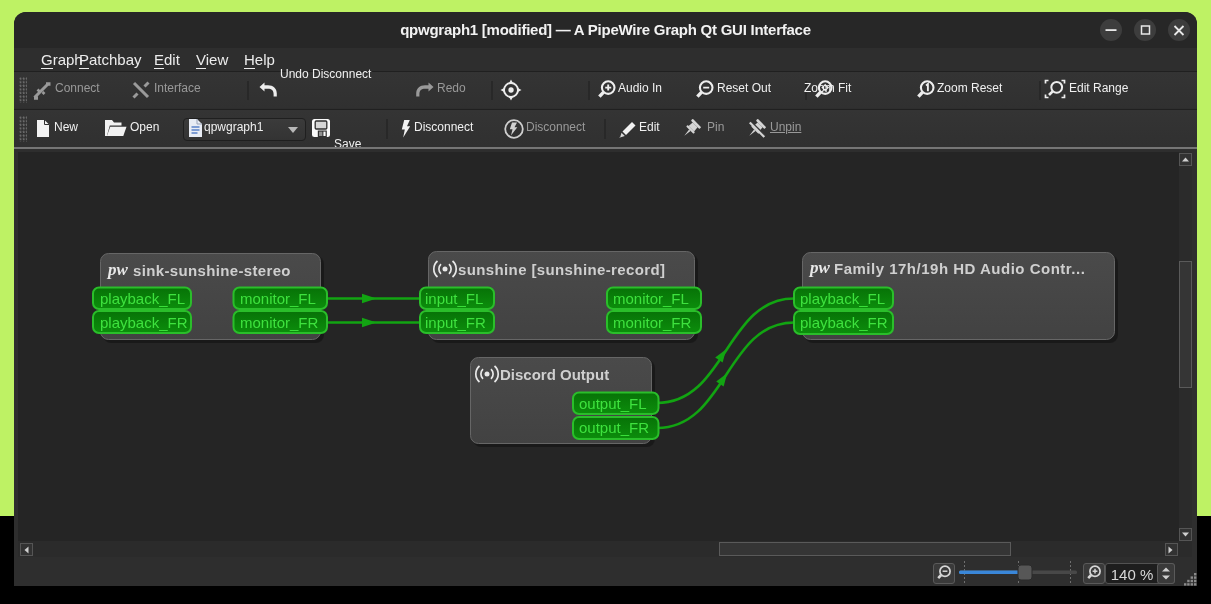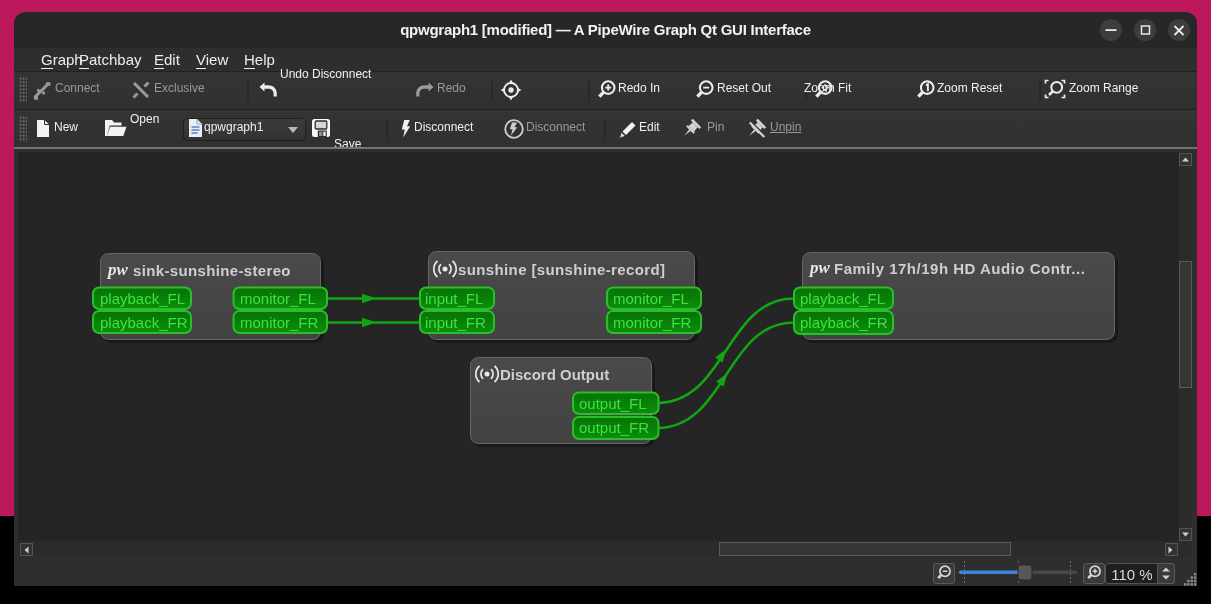--- a/index.html
+++ b/index.html
@@ -1,18 +1,18 @@
 <!DOCTYPE html>
 <html><head>
 <meta charset="utf-8">
 <style>
 * { margin:0; padding:0; box-sizing:border-box; }
 html,body { width:1211px; height:604px; background:#000; overflow:hidden; }
 body { font-family:"Liberation Sans", sans-serif; }
-.page { position:absolute; left:0; top:0; width:1211px; height:516px; background:#be185d; }
+.page { position:absolute; left:0; top:0; width:1211px; height:516px; background:#bef264; }
 .win { position:absolute; left:14px; top:12px; width:1183px; height:574px;
   border-radius:12px 12px 0 0; overflow:hidden; background:#2e2e2e; }
 .pg { position:absolute; left:-14px; top:-12px; width:1211px; height:604px; }
 .abs { position:absolute; }
 
 
 .titlebar { position:absolute; left:14px; top:12px; width:1183px; height:36px; background:#272727; }
 .title-text { position:absolute; left:0; top:21px; width:1211px; text-align:center;
   font-size:15px; font-weight:bold; color:#f2f2f2; letter-spacing:-0.25px; }
 .wbtn { position:absolute; top:19px; width:22px; height:22px; border-radius:50%; background:#3d3d3d; }
@@ -71,39 +71,39 @@
     <div class="menubar"></div>
     <div class="menuitem" style="left:25px;margin-left:16px;"><u>G</u>raph</div>
     <div class="menuitem" style="left:79px;"><u>P</u>atchbay</div>
     <div class="menuitem" style="left:154px;"><u>E</u>dit</div>
     <div class="menuitem" style="left:196px;"><u>V</u>iew</div>
     <div class="menuitem" style="left:244px;"><u>H</u>elp</div>
 
     <div class="tb1"></div>
     <div class="handle" style="left:19px; top:77px;"></div>
     <div class="tbtext dis" style="left:55px; top:81px;">Connect</div>
-    <div class="tbtext dis" style="left:154px; top:81px;">Exclusive</div>
+    <div class="tbtext dis" style="left:154px; top:81px;">Interface</div>
     <div class="tsep" style="left:247px; top:81px; height:19px;"></div>
     <div class="tbtext" style="left:280px; top:67px;">Undo Disconnect</div>
     <div class="tbtext dis" style="left:437px; top:81px;">Redo</div>
     <div class="tsep" style="left:491px; top:81px; height:19px;"></div>
         <div class="tsep" style="left:588px; top:81px; height:19px;"></div>
         <div class="tsep" style="left:805px; top:81px; height:19px;"></div>
         <div class="tsep" style="left:1039px; top:81px; height:19px;"></div>
     <div class="tbtext" style="left:523px; top:81px;margin-top:40px;">Center</div>
-    <div class="tbtext" style="left:618px; top:81px;">Redo In</div>
+    <div class="tbtext" style="left:618px; top:81px;">Audio In</div>
     <div class="tbtext" style="left:717px; top:81px;">Reset Out</div>
     <div class="tbtext" style="left:804px; top:81px;">Zoom Fit</div>
     <div class="tbtext" style="left:937px; top:81px;">Zoom Reset</div>
-    <div class="tbtext" style="left:1069px; top:81px;">Zoom Range</div>
+    <div class="tbtext" style="left:1069px; top:81px;">Edit Range</div>
 
     <div class="tb2"></div>
     <div class="handle" style="left:19px; top:116px;"></div>
     <div class="tbtext" style="left:54px; top:120px;">New</div>
-    <div class="tbtext" style="left:130px; top:112px;">Open</div>
+    <div class="tbtext" style="left:130px; top:120px;">Open</div>
     <div class="abs" style="left:183px; top:118px; width:123px; height:23px; background:linear-gradient(#3b3b3b,#333); border:1px solid #1f1f1f; border-radius:4px;"></div>
     <div class="tbtext" style="left:204px; top:120px;">qpwgraph1</div>
     <svg class="abs" style="left:287px; top:126px;" width="12" height="8">
           <path d="M 1 1 L 6 7 L 11 1 Z" fill="#b8b8b8"></path>
         </svg>
     <div class="tbtext" style="left:334px; top:137px;">Save</div>
     <div class="tsep" style="left:386px; top:119px; height:20px;"></div>
     <div class="tbtext" style="left:414px; top:120px;">Disconnect</div>
     <div class="tbtext dis" style="left:526px; top:120px;">Disconnect</div>
     <div class="tsep" style="left:604px; top:119px; height:20px;"></div>
@@ -352,21 +352,21 @@
       <line x1="9.6" y1="8.2" x2="14.4" y2="8.2" stroke="#d6d6d6" stroke-width="1.5"></line>
     </svg>
     <svg class="abs" style="left:1083px; top:563px;" width="22" height="21" viewBox="0 0 22 21">
       <circle cx="12" cy="8.2" r="5.1" fill="none" stroke="#d6d6d6" stroke-width="1.7"></circle>
       <line x1="8.2" y1="12" x2="5.2" y2="15.2" stroke="#d6d6d6" stroke-width="2.6"></line>
       <line x1="9.6" y1="8.2" x2="14.4" y2="8.2" stroke="#d6d6d6" stroke-width="1.5"></line>
       <line x1="12" y1="5.8" x2="12" y2="10.6" stroke="#d6d6d6" stroke-width="1.5"></line>
     </svg>
     <div class="spinbox"></div>
     <div class="abs" style="left:1157px; top:563px; width:18px; height:21px; background:#3a3a3a; border:1px solid #5a5a5a; border-radius:3px;"></div>
-    <div class="spintext">110 %</div>
+    <div class="spintext">140 %</div>
 
     <svg class="abs" style="left:955px; top:560px;" width="130" height="26" viewBox="0 0 130 26">
       <g stroke="#6f6f6f" stroke-width="1" stroke-dasharray="2 2">
         <line x1="9.5" y1="1" x2="9.5" y2="25"></line>
         <line x1="63.5" y1="1" x2="63.5" y2="25"></line>
         <line x1="115.5" y1="1" x2="115.5" y2="25"></line>
       </g>
       <rect x="4" y="10.5" width="118" height="3.5" rx="1.5" fill="#484848"></rect>
       <rect x="4" y="10.5" width="62" height="3.5" rx="1.5" fill="#3a87d9"></rect>
       <rect x="63" y="5" width="14" height="15" rx="3" fill="#575757" stroke="#2b2b2b" stroke-width="1"></rect>

